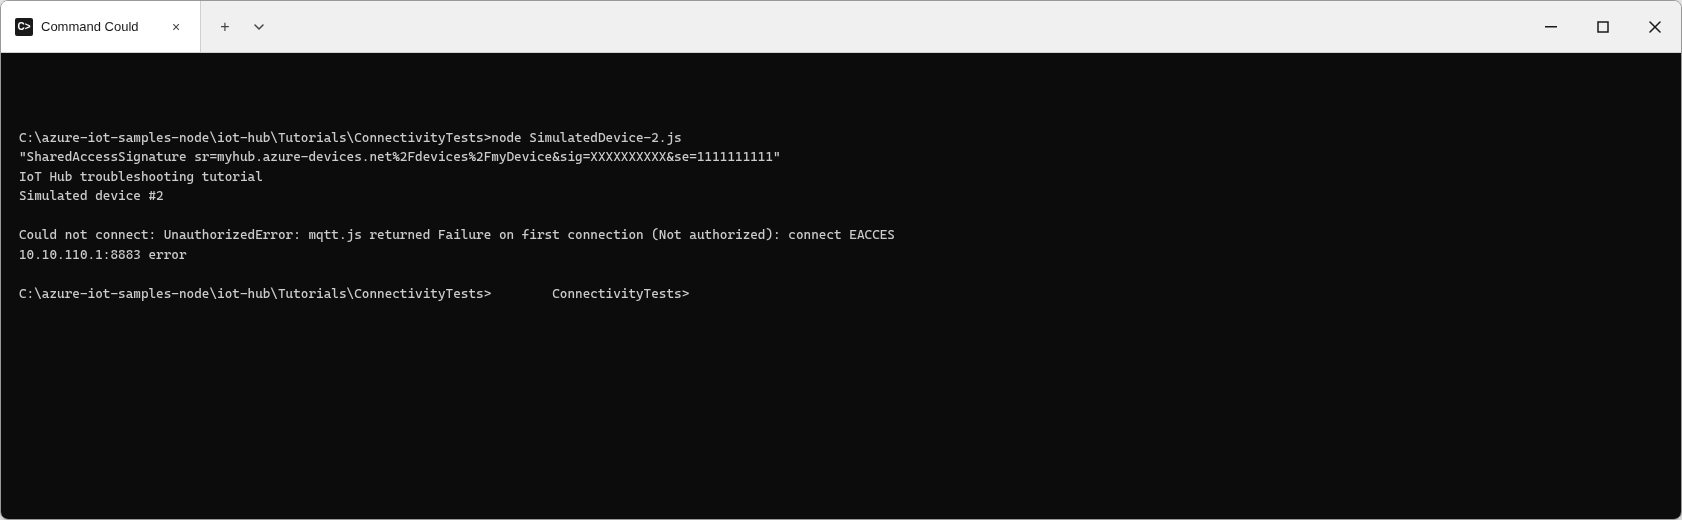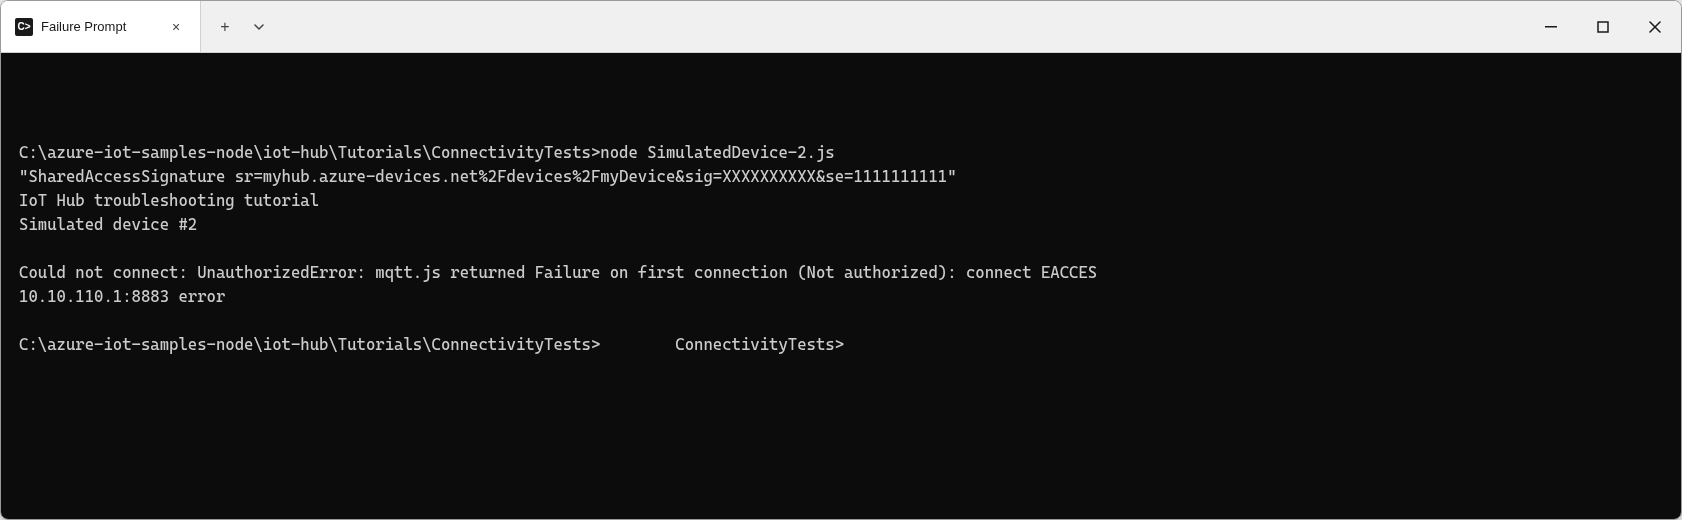--- a/index.html
+++ b/index.html
@@ -126,21 +126,21 @@
       border: none;
       background: transparent;
       color: #1a1a1a;
     }
 
     .terminal {
       flex: 1;
       background: #0c0c0c;
       padding: 16px 18px;
       font-family: 'Cascadia Code', 'Consolas', 'Courier New', monospace;
-      font-size: 16px;
+      font-size: 13px;
       line-height: 1.5;
       color: #cccccc;
       overflow: auto;
       white-space: pre;
     }
 
     .terminal-line {
       display: block;
       min-height: 1.5em;
     }
@@ -148,21 +148,21 @@
 </head>
 <body>
 
 <div class="window">
   <div class="titlebar">
     <div class="tab-area">
       <div class="tab">
         <div class="tab-icon">
           <span>C&gt;</span>
         </div>
-        <span class="tab-label">Failure Prompt</span>
+        <span class="tab-label">Command Could</span>
         <span class="tab-close">×</span>
       </div>
       <div class="tab-controls">
         <button class="tab-btn">+</button>
         <button class="tab-btn">
           <svg width="12" height="12" viewBox="0 0 12 12">
             <path d="M2 4 L6 8 L10 4" stroke="#444" stroke-width="1.5" fill="none" stroke-linecap="round"></path>
           </svg>
         </button>
       </div>

